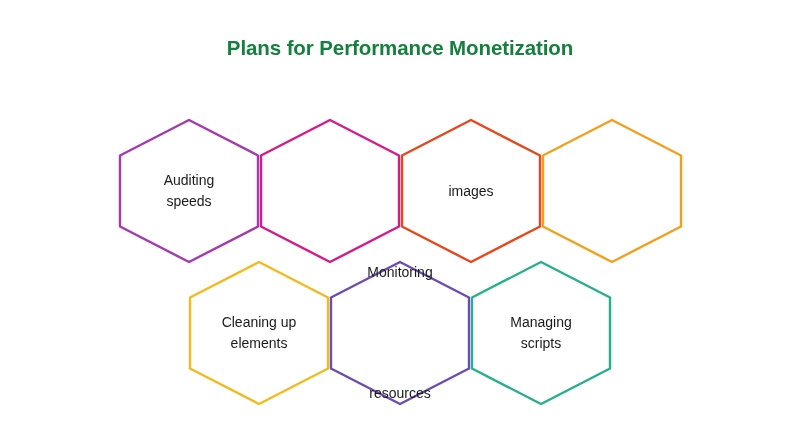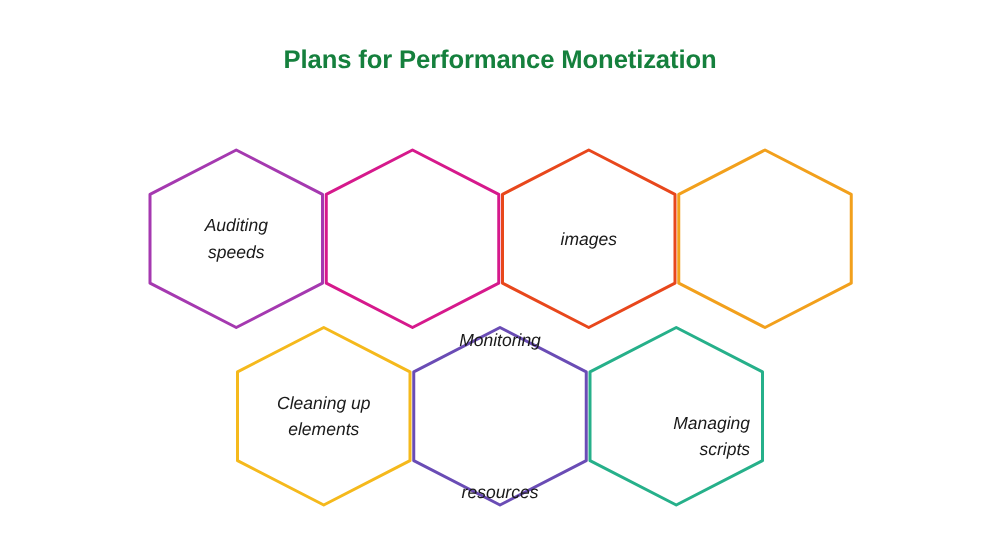--- a/index.html
+++ b/index.html
@@ -34,21 +34,20 @@
     letter-spacing: -0.1px;
     line-height: 1.2;
   }
 
   .hex-grid {
     position: absolute;
     left: 0;
     top: 0;
     width: 800px;
     height: 322px;
-    font-style: italic;
   }
 
   .hex-svg {
     position: absolute;
     left: 0;
     top: 0;
     width: 800px;
     height: 445px;
     overflow: visible;
   }
@@ -114,20 +113,20 @@
           <span class="line">images</span>
         </div>
         <div class="hex-label" style="left: 200px; top: 262px;">
           <span class="line">Cleaning up</span>
           <span class="line">elements</span>
         </div>
         <div class="hex-label" style="left: 341px; top: 262px; justify-content: space-between;">
           <span class="line">Monitoring</span>
           <span class="line">resources</span>
         </div>
-        <div class="hex-label" style="left: 482px; top: 278px; align-items: flex-end;">
+        <div class="hex-label" style="left: 482px; top: 262px;">
           <span class="line">Managing</span>
           <span class="line">scripts</span>
         </div>
       </div>
   </div>
 
 </div>
 
 </body></html>

